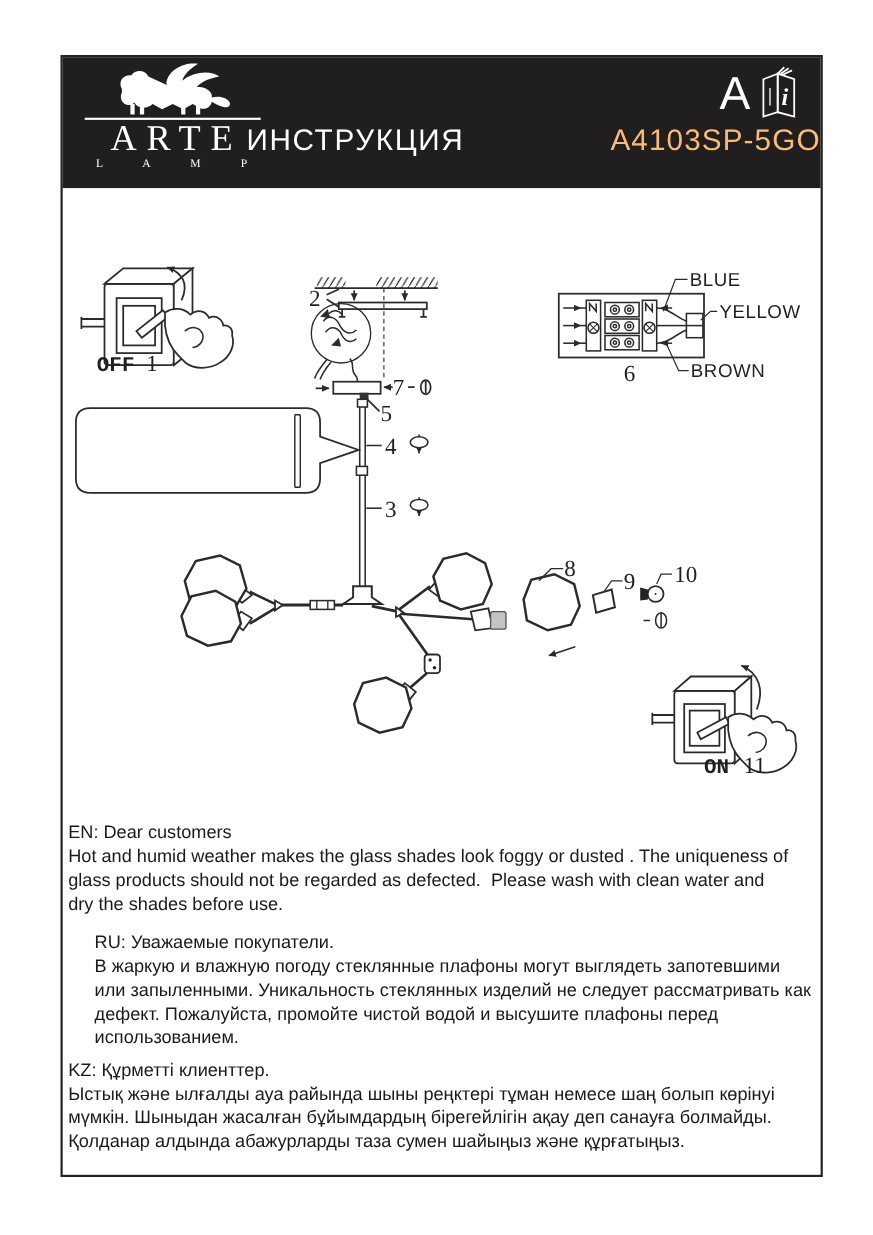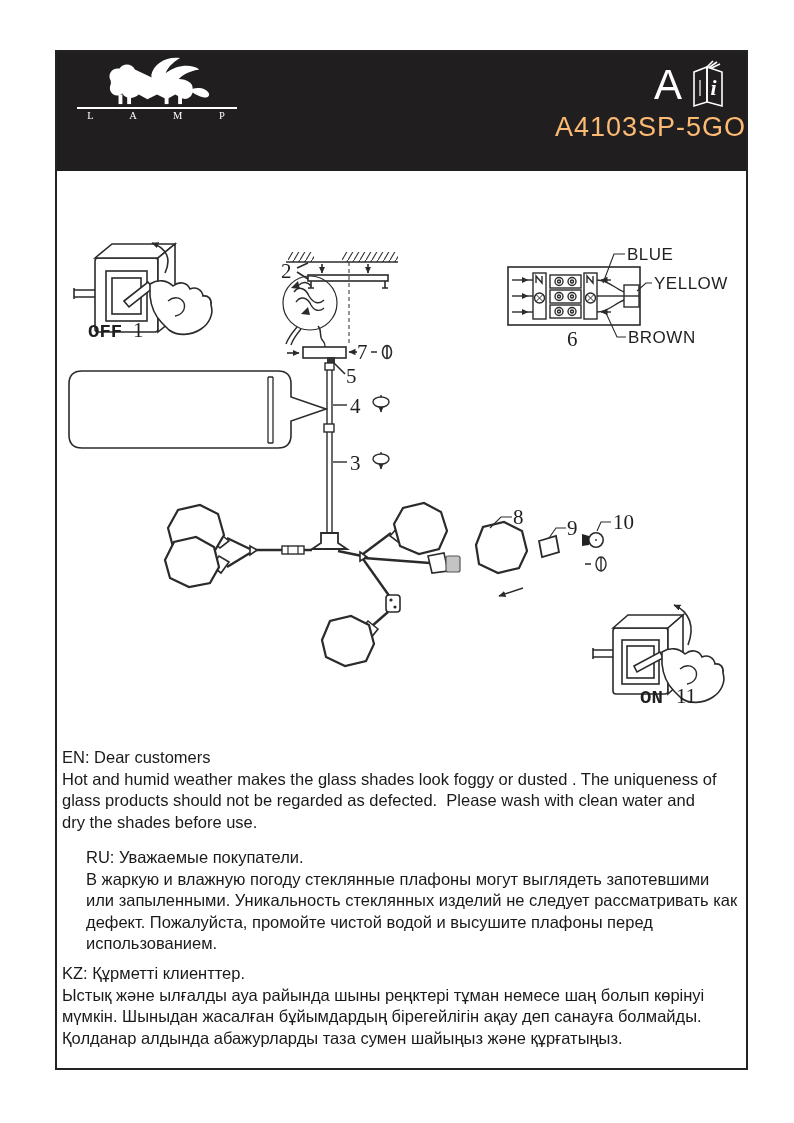--- a/index.html
+++ b/index.html
@@ -42,23 +42,25 @@
         <g fill="#ffffff">
           <path d="M58,20 C60,8 74,0 88,2 C80,7 75,12 73,18 C84,9 100,8 108,14 C96,16 88,21 84,27 L60,30 Z"></path>
           <path d="M16,26 C12,19 17,12 25,13 C29,7 38,8 41,14 L58,22 L84,24 C94,23 102,28 101,34 C108,32 116,34 118,39 C119,42 116,44 112,43 C108,42 104,40 101,38 C100,43 95,46 90,44 L83,40 L74,45 L64,40 L54,45 L45,40 C40,45 31,45 28,39 L24,41 C17,42 13,35 16,29 Z"></path>
           <rect x="24" y="40" width="4" height="10"></rect>
           <rect x="33" y="41" width="4" height="9"></rect>
           <rect x="72" y="41" width="4" height="9"></rect>
           <rect x="86" y="40" width="4" height="10"></rect>
         </g>
       </svg>
       <div class="logo-rule"></div>
+      <div class="logo-arte">ARTE</div>
       <div class="logo-lamp">L A M P</div>
     </div>
 
+    <div class="t-ru">ИНСТРУКЦИЯ</div>
 
     <div class="rev">A</div>
     <svg class="manual-icon" width="36" height="48" viewBox="0 0 36 48">
       <g fill="none" stroke="#ffffff" stroke-width="1.6">
         <path d="M4,12 L17,7 L17,42 L4,46 Z"></path>
         <path d="M17,7 L32,12 L32,46 L17,42 Z"></path>
         <path d="M17,7 L23,1 M19,7.5 L27,2 M21,8.2 L30,4"></path>
         <path d="M10,20 L10,36" stroke-width="1.2"></path>
       </g>
       <text x="23.5" y="35" text-anchor="middle" fill="#ffffff" font-family="Liberation Serif,serif" font-size="22" font-style="italic" font-weight="700">i</text>

